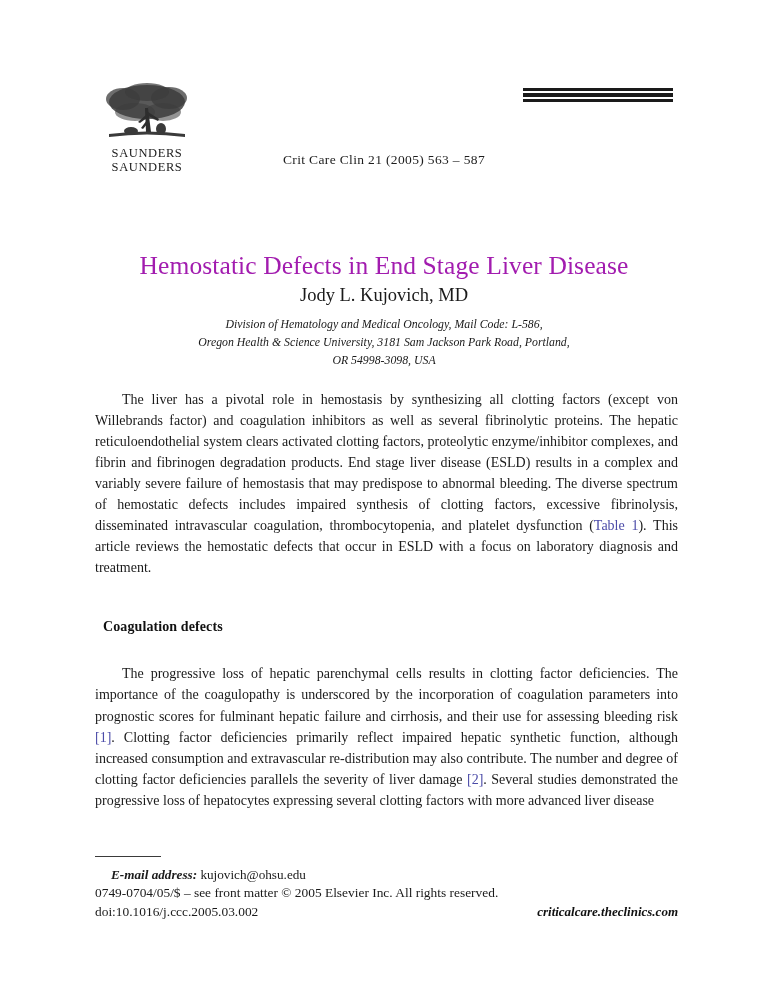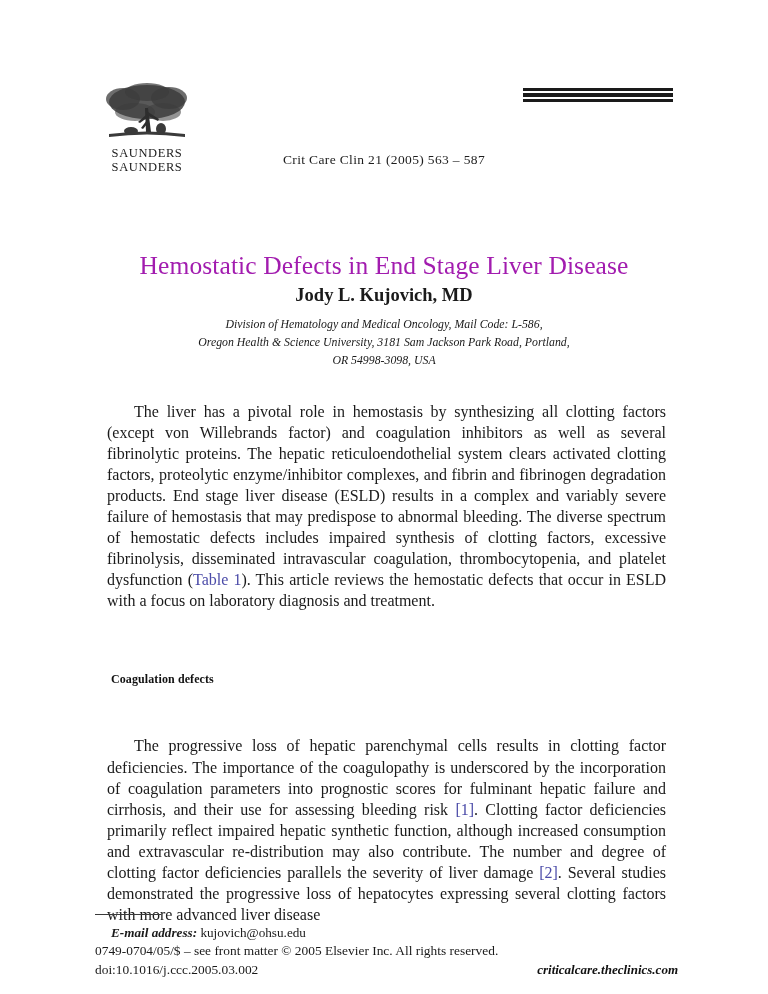--- a/index.html
+++ b/index.html
@@ -106,21 +106,20 @@
     color: #a21caf;
   }
   .author {
     position: absolute;
     left: 0;
     top: 285px;
     width: 768px;
     text-align: center;
     font-size: 18.5px;
     color: #1a1a1a;
-    font-weight: bold;
   }
   .affiliation {
     position: absolute;
     left: 0;
     top: 316px;
     width: 768px;
     text-align: center;
     font-size: 11.8px;
     font-style: italic;
     font-weight: normal;
@@ -130,50 +129,50 @@
   .affiliation div { white-space: nowrap; }
 
   
   .body-col {
     position: absolute;
     left: 95px;
     top: 389px;
     width: 583px;
   }
   p.para {
-    margin: 12px;
+    margin: 0;
     text-align: justify;
     text-justify: inter-word;
-    font-size: 16px;
+    font-size: 14px;
     line-height: 21.05px;
     text-indent: 27px;
     color: #1a1a1a;
     hyphens: none;
   }
   h2.section-heading {
-    margin: 16px;
+    margin: 8px;
     font-family: "Liberation Serif", "DejaVu Serif", serif;
-    font-size: 12px;
+    font-size: 14px;
     font-weight: bold;
     color: #111;
     letter-spacing: 0.1px;
   }
   .gap-before-heading { height: 33px; }
   .gap-after-heading { height: 20px; }
 
   a.ref-link, .ref-link {
     color: #4b4ba8;
     text-decoration: none;
   }
 
   
   .footer {
     position: absolute;
     left: 95px;
-    top: 914px;
+    top: 856px;
     width: 583px;
   }
   .footnote-rule {
     width: 66px;
     height: 1px;
     background: #3a3a3a;
     margin-bottom: 10px;
   }
   .email-line {
     font-size: 13.2px;

